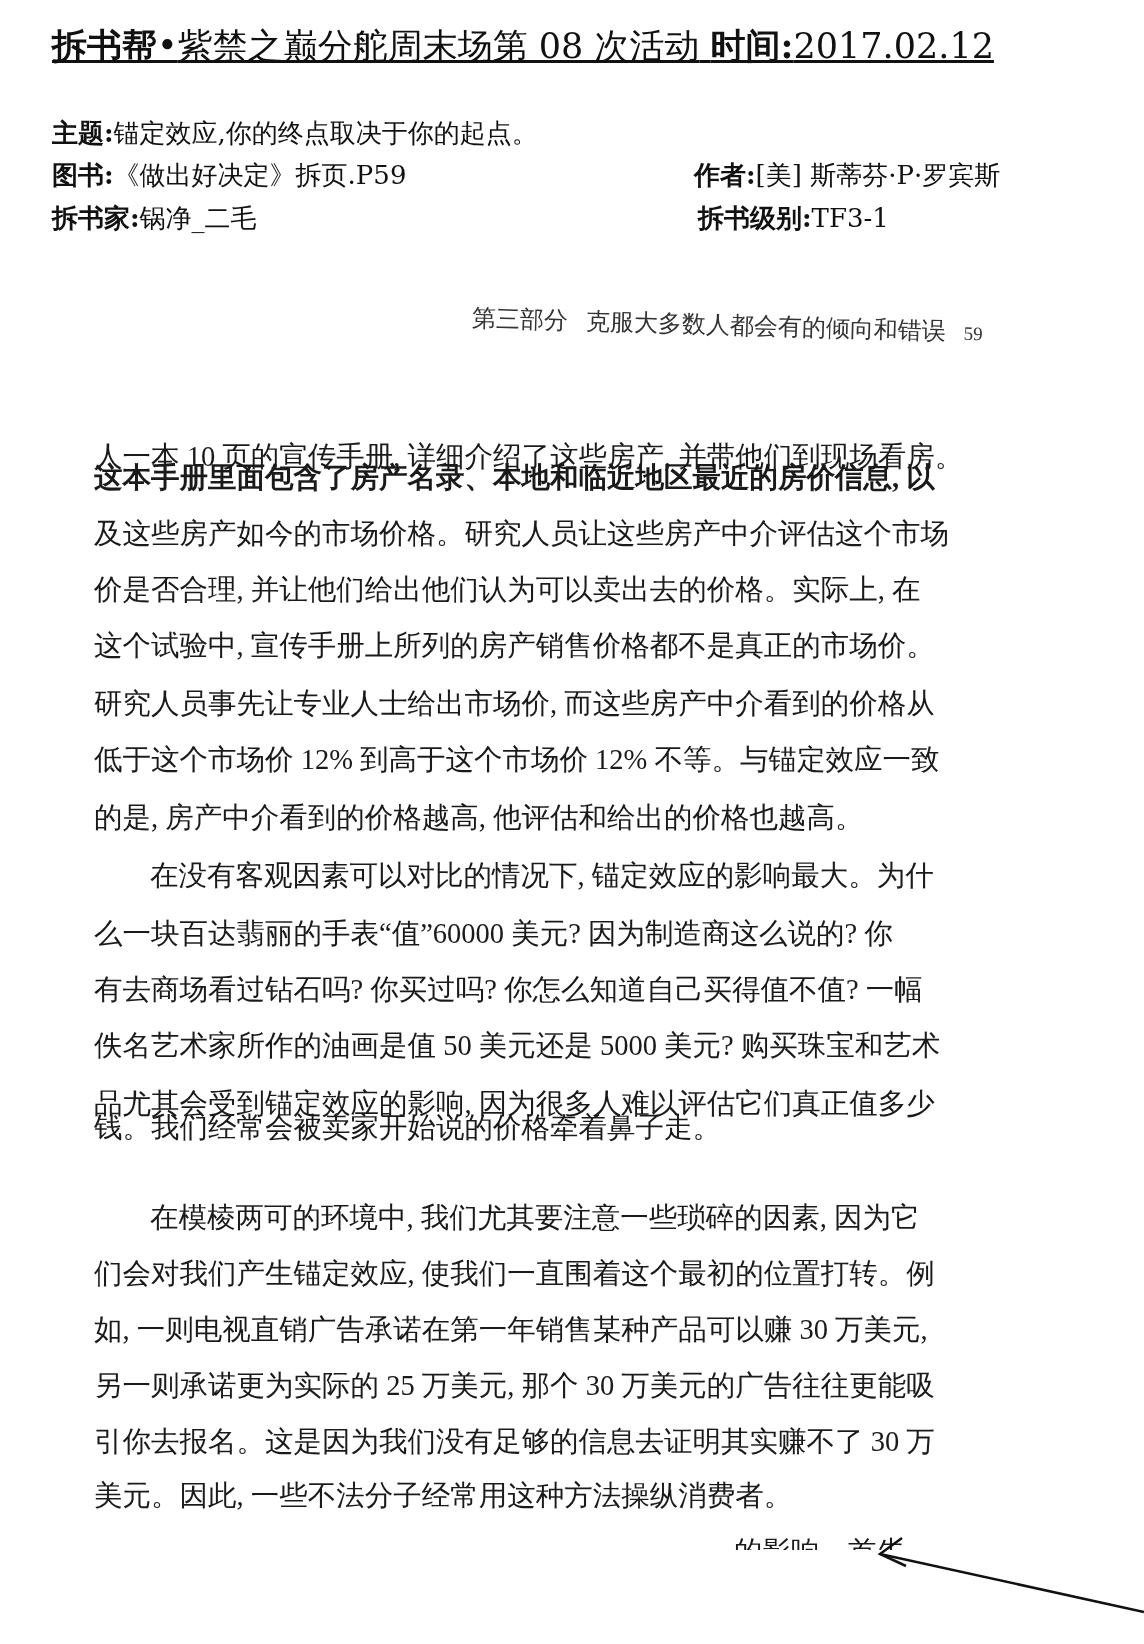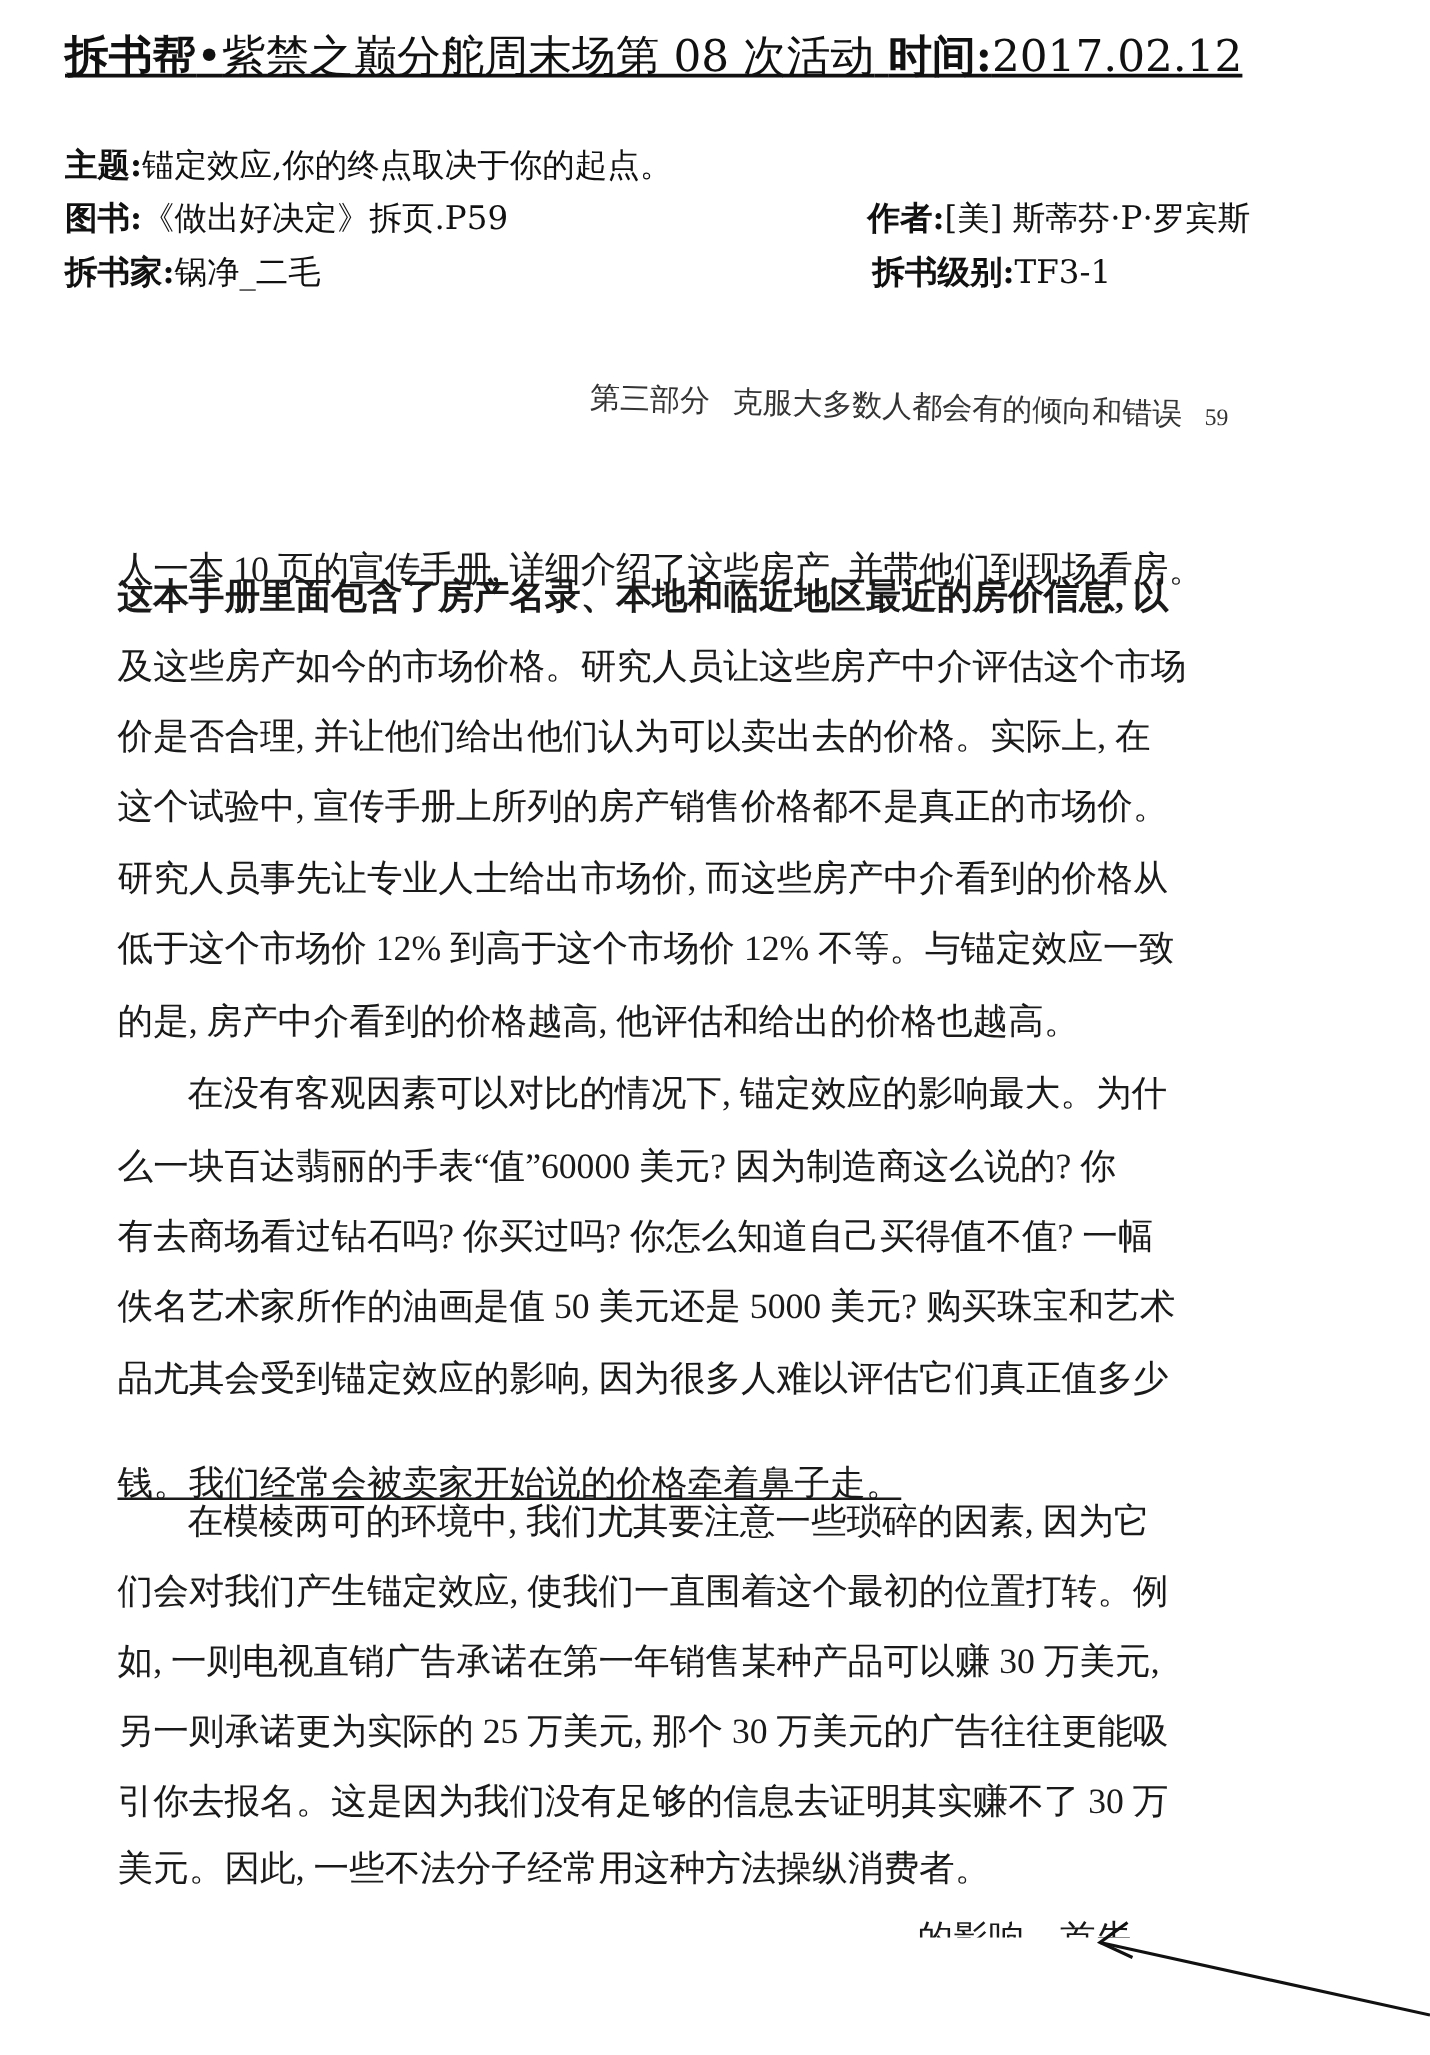--- a/index.html
+++ b/index.html
@@ -64,21 +64,21 @@
   <div class="line" style="top:166px;">价是否合理, 并让他们给出他们认为可以卖出去的价格。实际上, 在</div>
   <div class="line" style="top:222px;">这个试验中, 宣传手册上所列的房产销售价格都不是真正的市场价。</div>
   <div class="line" style="top:280px;">研究人员事先让专业人士给出市场价, 而这些房产中介看到的价格从</div>
   <div class="line" style="top:336px;">低于这个市场价 12% 到高于这个市场价 12% 不等。与锚定效应一致</div>
   <div class="line" style="top:394px;">的是, 房产中介看到的价格越高, 他评估和给出的价格也越高。</div>
   <div class="line indent" style="top:452px;">在没有客观因素可以对比的情况下, 锚定效应的影响最大。为什</div>
   <div class="line" style="top:510px;">么一块百达翡丽的手表“值”60000 美元? 因为制造商这么说的? 你</div>
   <div class="line" style="top:566px;">有去商场看过钻石吗? 你买过吗? 你怎么知道自己买得值不值? 一幅</div>
   <div class="line" style="top:622px;">佚名艺术家所作的油画是值 50 美元还是 5000 美元? 购买珠宝和艺术</div>
   <div class="line" style="top:680px;">品尤其会受到锚定效应的影响, 因为很多人难以评估它们真正值多少</div>
-  <div class="line" style="top:764px;text-decoration:underline;">钱。我们经常会被卖家开始说的价格牵着鼻子走。</div>
+  <div class="line" style="top:704px;">钱。我们经常会被卖家开始说的价格牵着鼻子走。</div>
   <div class="line indent" style="top:794px;">在模棱两可的环境中, 我们尤其要注意一些琐碎的因素, 因为它</div>
   <div class="line" style="top:850px;">们会对我们产生锚定效应, 使我们一直围着这个最初的位置打转。例</div>
   <div class="line" style="top:906px;">如, 一则电视直销广告承诺在第一年销售某种产品可以赚 30 万美元,</div>
   <div class="line" style="top:962px;">另一则承诺更为实际的 25 万美元, 那个 30 万美元的广告往往更能吸</div>
   <div class="line" style="top:1018px;">引你去报名。这是因为我们没有足够的信息去证明其实赚不了 30 万</div>
   <div class="line" style="top:1072px;">美元。因此, 一些不法分子经常用这种方法操纵消费者。</div>
   <div class="line clip" style="top:1128px; left:640px;">的影响。首先</div>
 </div>
 
 <svg class="arrow" width="1144" height="1644">

